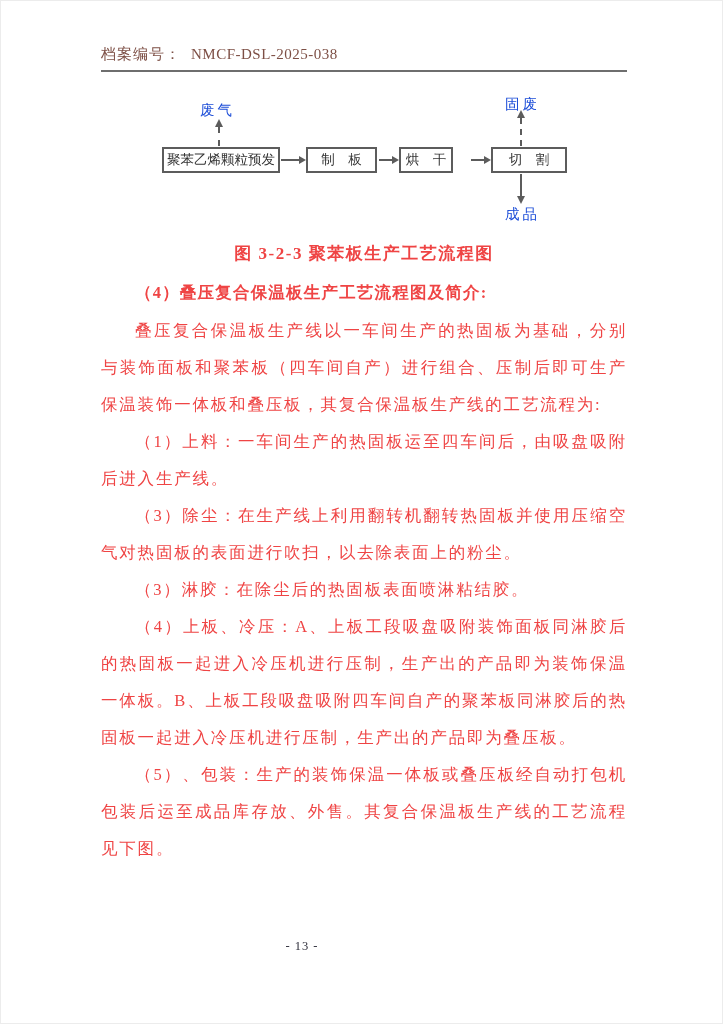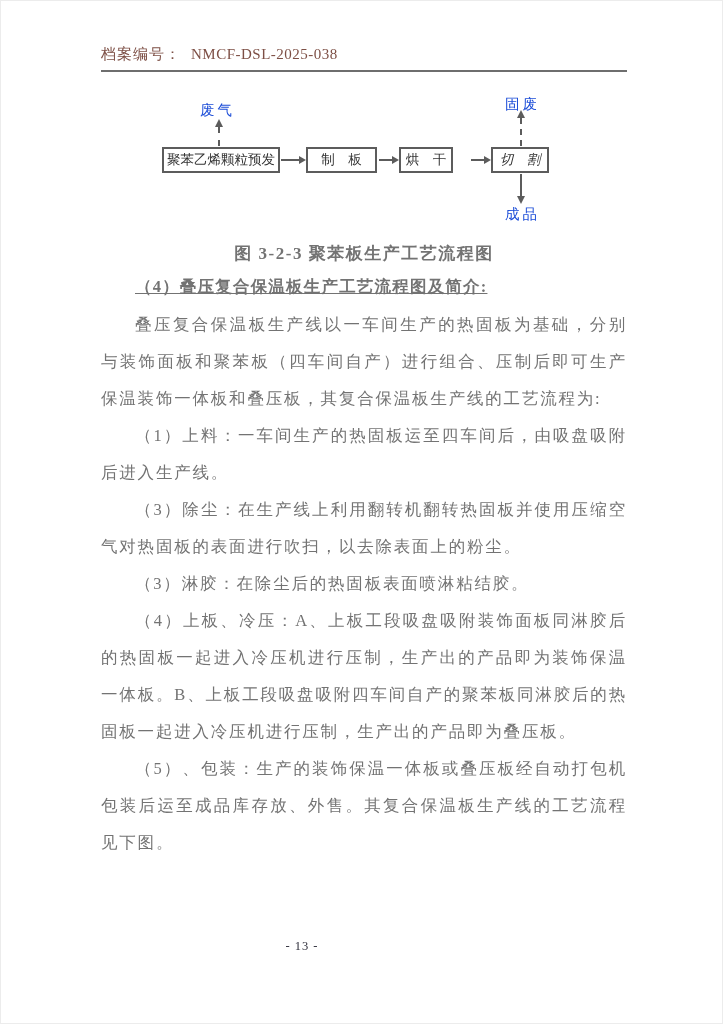--- a/index.html
+++ b/index.html
@@ -42,21 +42,21 @@
     display: flex;
     align-items: center;
     justify-content: center;
     font-size: 13.5px;
     color: #333333;
     white-space: nowrap;
   }
   .fc-box1 { left: 161px; top: 58px; width: 118px; }
   .fc-box2 { left: 305px; top: 58px; width: 71px; }
   .fc-box3 { left: 398px; top: 58px; width: 54px; }
-  .fc-box4 { left: 490px; top: 58px; width: 58px; font-style: italic; }
+  .fc-box4 { left: 490px; top: 58px; width: 76px; }
   .fc-label {
     position: absolute;
     font-size: 14.5px;
     color: #1d4ed8;
     letter-spacing: 3px;
     white-space: nowrap;
   }
   .fc-wastegas { left: 199px; top: 12px; }
   .fc-solidwaste { left: 504px; top: 6px; }
   .fc-product { left: 504px; top: 116px; }
@@ -92,38 +92,37 @@
     border-left: 4px solid transparent;
     border-right: 4px solid transparent;
   }
 
   
   .content {
     position: absolute;
     top: 238px;
     left: 100px;
     width: 526px;
-    color: #737373;
+    color: #ef4444;
   }
   .fig-caption {
     text-align: center;
     font-weight: bold;
     font-size: 17px;
     line-height: 30px;
     letter-spacing: 1.5px;
   }
   .sec-heading {
     font-weight: bold;
     font-size: 16.5px;
     line-height: 30px;
-    margin-top: 3px;
+    margin-top: 9px;
     text-indent: 34px;
     letter-spacing: 1.2px;
     white-space: nowrap;
-    text-decoration: underline;
   }
   .content p {
     margin: 0;
     font-size: 16.5px;
     line-height: 37px;
     text-indent: 34px;
     text-align: justify;
     letter-spacing: 1.8px;
   }
   .content p:first-of-type { margin-top: 4px; }

